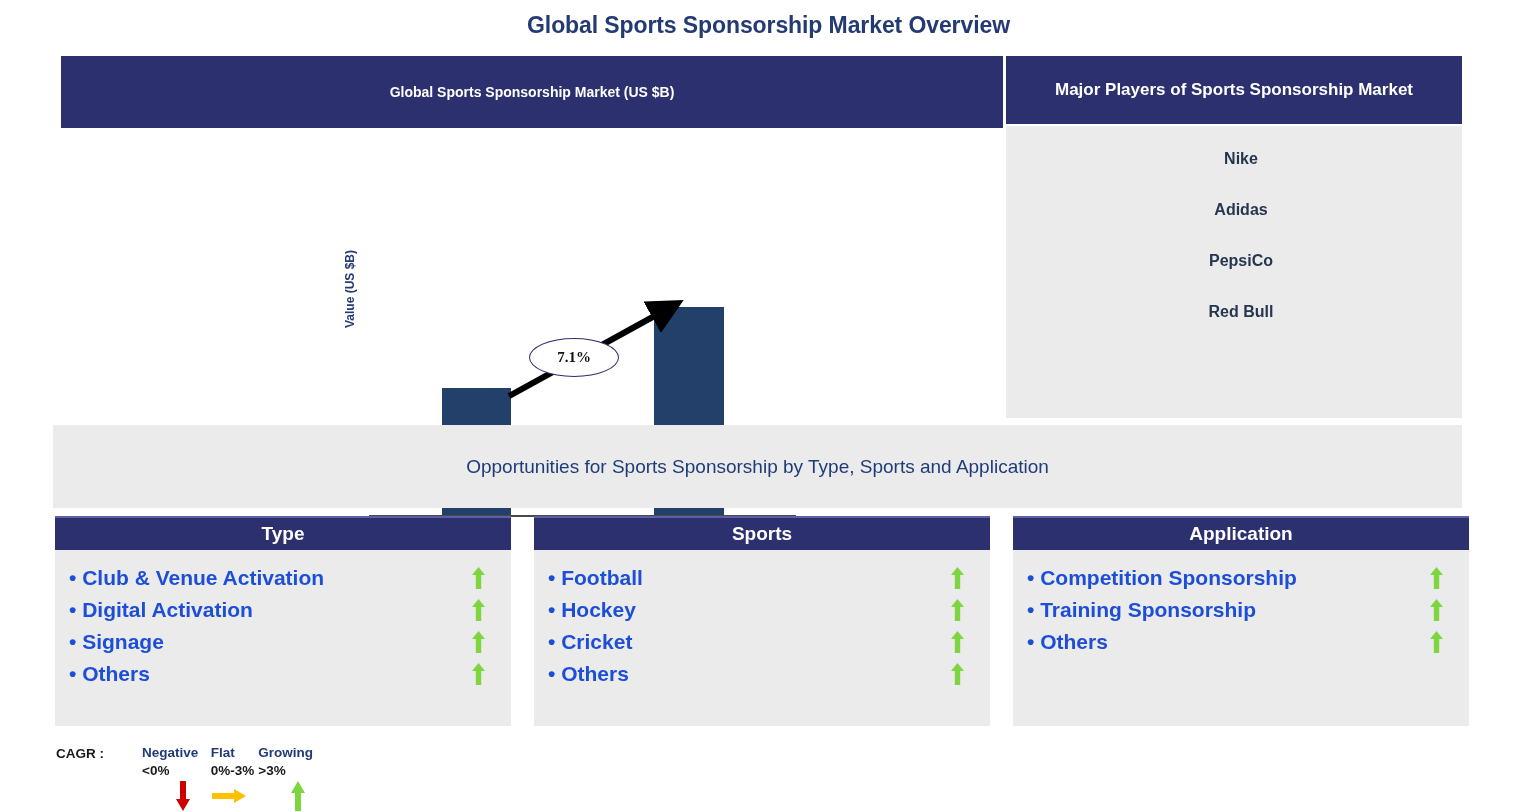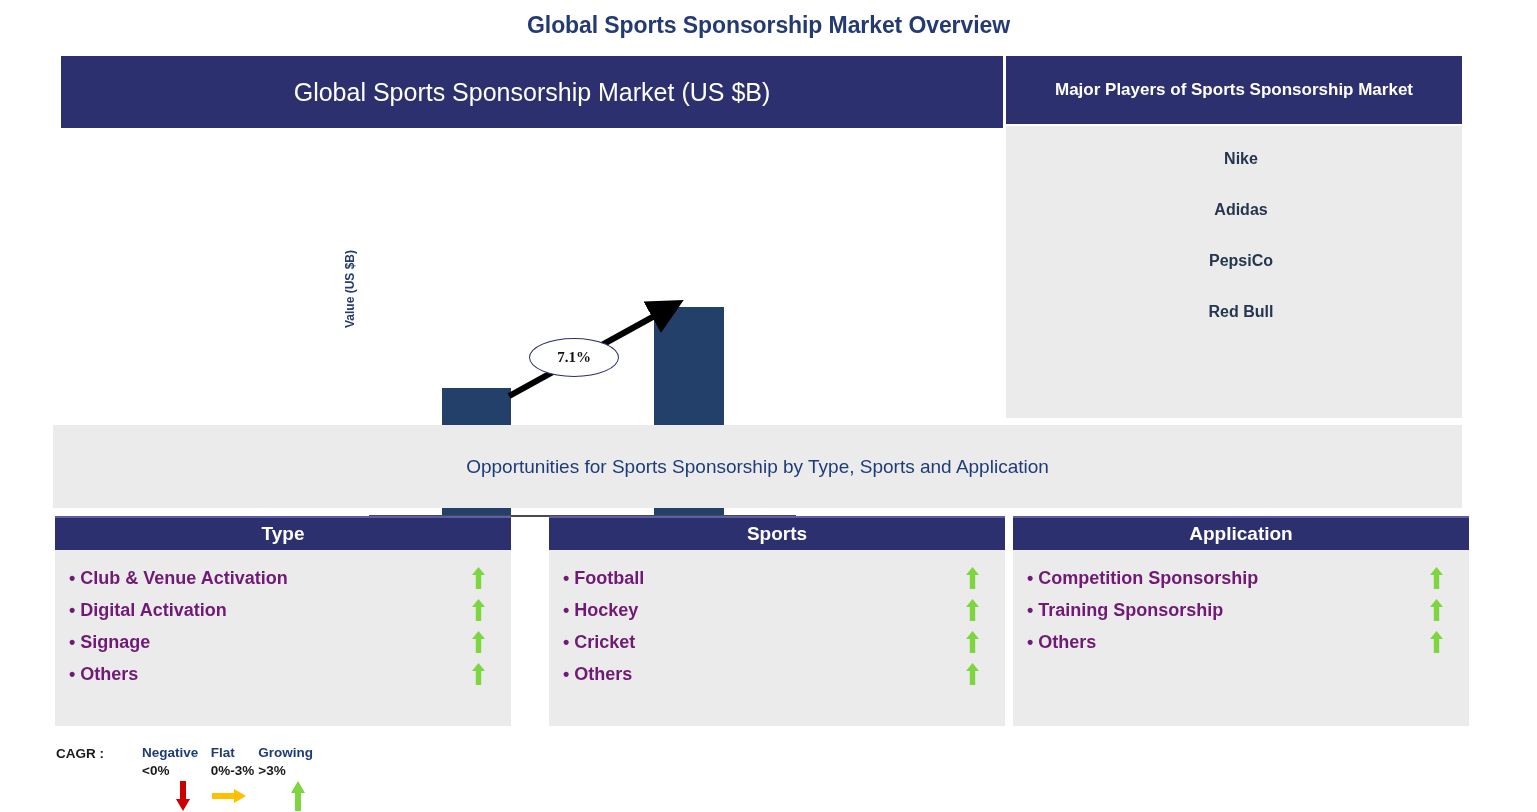--- a/index.html
+++ b/index.html
@@ -32,22 +32,22 @@
   #chart-panel {
     position: absolute;
     left: 61px; top: 56px;
     width: 942px; height: 72px;
     background: #2D306E;
   }
   #chart-panel-title {
     width: 100%;
     text-align: center;
     color: #ffffff;
-    font-size: 25px;
-    font-weight: normal;
+    font-size: 14px;
+    font-weight: bold;
     line-height: 72px;
   }
   #chart-area {
     position: absolute;
     left: 61px; top: 128px;
     width: 942px; height: 292px;
     background: #ffffff;
   }
   #y-axis-title {
     position: absolute;
@@ -158,21 +158,21 @@
     text-align: center;
     font-size: 19px;
     font-weight: normal;
     color: #1F3C78;
     line-height: 83px;
   }
 
   
   .cat-card { position: absolute; top: 516px; }
   #cat-card-type { left: 55px; width: 456px; }
-  #cat-card-sports { left: 549px; width: 456px; }
+  #cat-card-sports { left: 534px; width: 456px; }
   #cat-card-application { left: 1013px; width: 456px; }
 
   .cat-header {
     height: 34px;
     background: #2D306E;
     border-top: 2px solid #5A5FA6;
     box-sizing: border-box;
     color: #ffffff;
     font-size: 19px;
     font-weight: bold;
@@ -185,23 +185,23 @@
     padding: 12px 14px 0 14px;
     box-sizing: border-box;
   }
   .cat-row {
     display: flex;
     align-items: center;
     justify-content: space-between;
     height: 32px;
   }
   .cat-row-label {
-    font-size: 18px;
-    font-weight: bold;
-    color: #701a75;
+    font-size: 21px;
+    font-weight: bold;
+    color: #1d4ed8;
     white-space: nowrap;
   }
   .arrow-up {
     width: 13px;
     height: 22px;
     flex: 0 0 auto;
     margin-right: 12px;
   }
 
   

